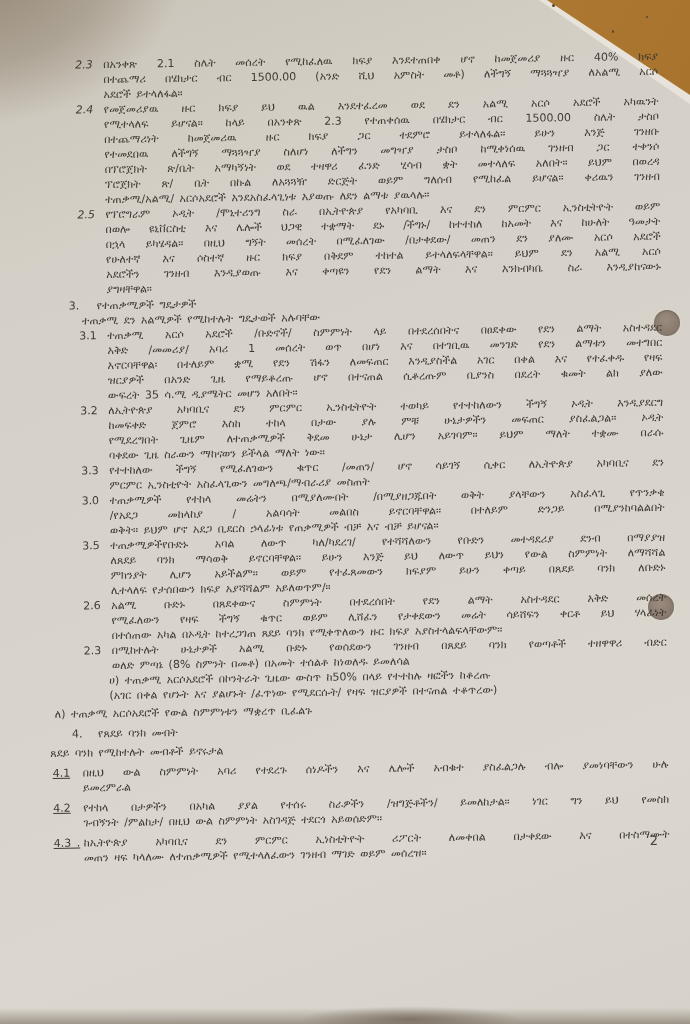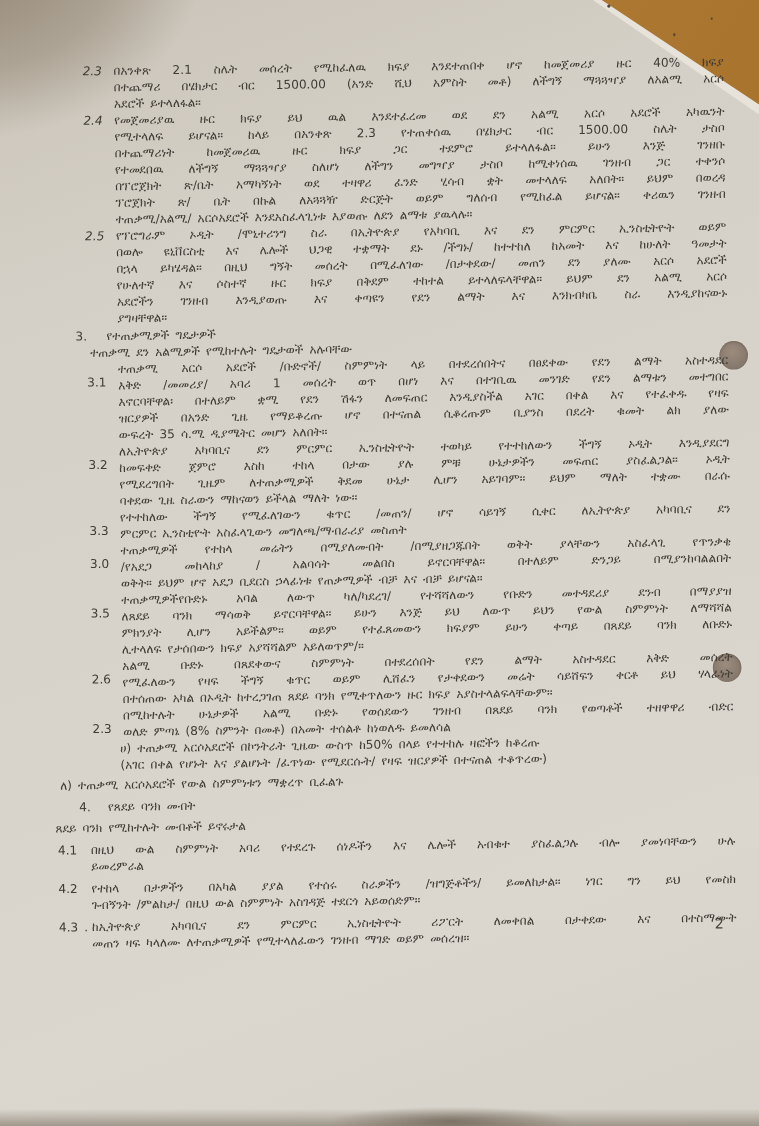--- a/index.html
+++ b/index.html
@@ -38,28 +38,28 @@
   .content{position:absolute;left:40px;top:58px;width:618px;
            transform:rotate(-0.85deg);transform-origin:0 0;
            color:#3f3b35;font-size:11px;line-height:15px;word-spacing:2px;}
   .item{display:flex;align-items:flex-start;}
   .num{flex:0 0 auto;}
   .body{flex:1 1 auto;min-width:0;}
   .line{height:15px;overflow:hidden;white-space:nowrap;text-align:left;}
   .line.j{white-space:normal;text-align:justify;text-align-last:justify;}
   
   .k-l2{margin-left:35px;} .k-l2 .num{width:28px;font-style:italic;}
-  .k-l3{margin-left:35px;} .k-l3 .num{width:28px;margin-top:12px;}
+  .k-l3{margin-left:35px;} .k-l3 .num{width:28px;}
   .k-h3{margin-left:25px;margin-top:1px;} .k-h3 .num{width:28px;}
   .k-sub{margin-left:38px;}
   .k-ha{margin-left:60px;}
   .k-lb{margin-left:5px;margin-top:3px;}
   .k-h4{margin-left:22px;margin-top:5px;} .k-h4 .num{width:26px;}
   .k-p4{margin-left:0;margin-top:4px;}
-  .k-l4{margin-left:2px;margin-top:5px;} .k-l4 .num{width:30px;}
+  .k-l4{margin-left:2px;margin-top:5px;} .k-l4 .num{width:30px;text-decoration:underline;}
   .page-number{position:absolute;left:598px;top:784px;font-size:13px;color:#45413b;}
 </style>
 </head>
 <body>
 
 <div class="photo">
   <div class="paper"></div>
   <div class="tl-shadow"></div>
   <div class="edge-tr"></div>
   <div class="desk-tr"></div>

